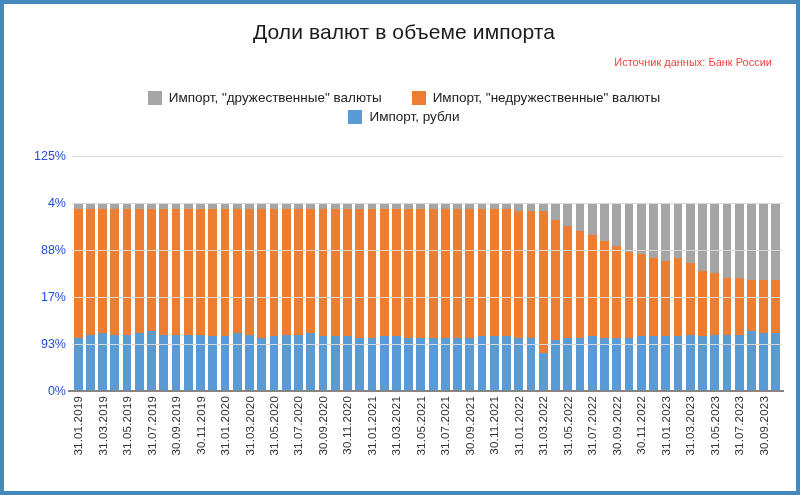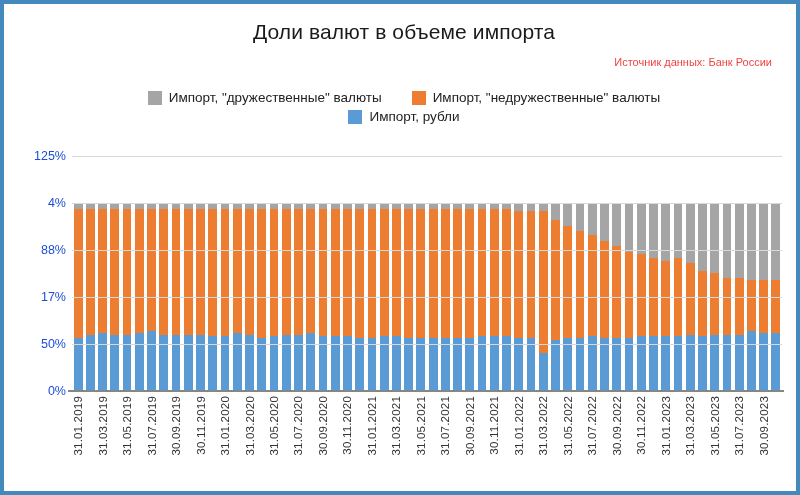--- a/index.html
+++ b/index.html
@@ -157,21 +157,21 @@
     <div class="legend-row">
       <div class="legend-item">
         <span class="swatch" style="background: rgb(91, 155, 213);"></span>
         <span>Импорт, рубли</span>
       </div>
     </div>
   </div>
 
   <div id="ylabels">
       <div class="ytick" style="top: 387px;">0%</div>
-      <div class="ytick" style="top: 340px;">50%</div>
+      <div class="ytick" style="top: 340px;">93%</div>
       <div class="ytick" style="top: 293px;">17%</div>
       <div class="ytick" style="top: 246px;">88%</div>
       <div class="ytick" style="top: 199px;">4%</div>
       <div class="ytick" style="top: 152px;">125%</div>
     </div>
 
   <div id="plot">
     <div id="bars">
         <div class="bar" title="31.01.2019" style="left: 1.71379px; width: 8.81379px;">
           <div class="seg" style="height: 52.64px; background: rgb(91, 155, 213);"></div>

